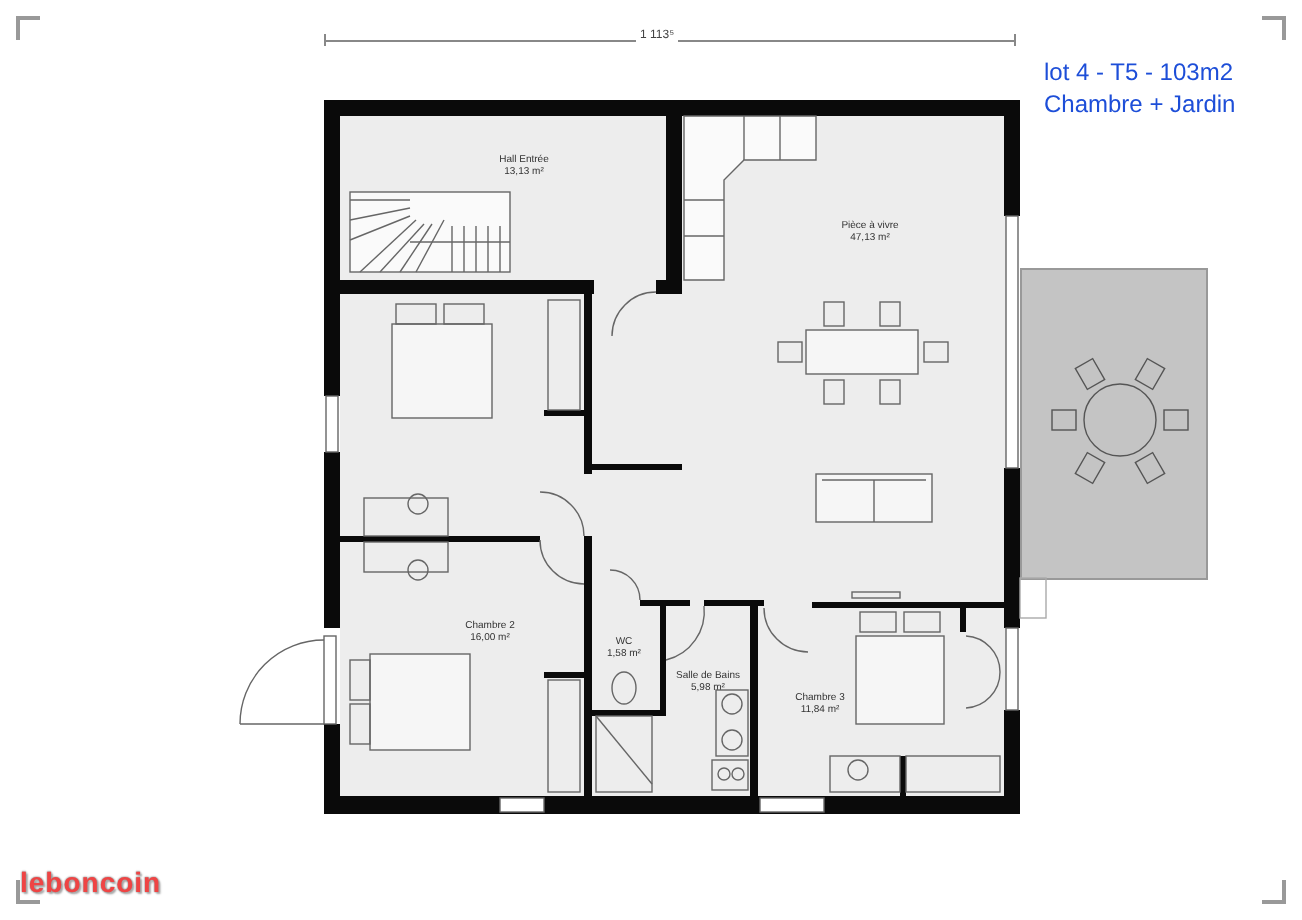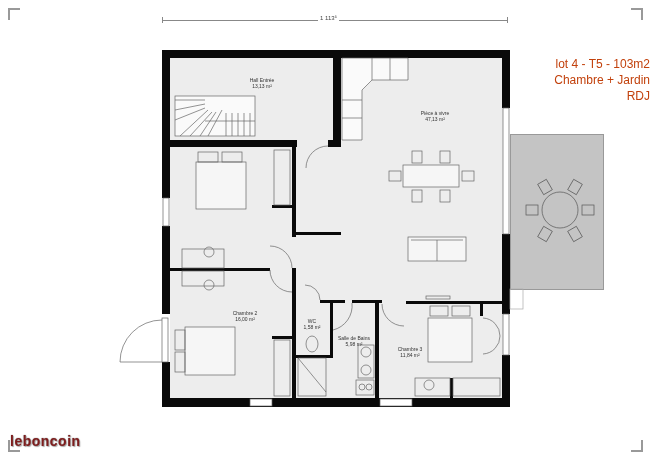--- a/index.html
+++ b/index.html
@@ -1,47 +1,46 @@
 <!DOCTYPE html>
 <html><head>
 <meta charset="utf-8">
 <style>
   html,body{margin:0;padding:0;background:#ffffff;}
   body{width:651px;height:460px;position:relative;overflow:hidden;font-family:"Liberation Sans",sans-serif;}
   .wall{position:absolute;background:#0a0a0a;}
   .floor{position:absolute;background:#ededed;}
   .lbl{position:absolute;font-size:5px;line-height:6px;color:#333;text-align:center;white-space:nowrap;}
-  .title-block{position:absolute;left:522px;top:56px;width:128px;text-align:right;font-size:12px;line-height:16px;color:#c2410c;}
+  .title-block{position:absolute;left:522px;top:28px;width:128px;text-align:left;font-size:12px;line-height:16px;color:#1d4ed8;}
   .dim-line{position:absolute;left:162px;top:20px;width:346px;height:1px;background:#888;}
   .dim-tick{position:absolute;top:17px;width:1px;height:6px;background:#888;}
   .dim-text{position:absolute;left:318px;top:15px;font-size:6px;color:#444;background:#fff;padding:0 2px;}
   .corner{position:absolute;width:10px;height:10px;border-color:#999;border-style:solid;}
   .terrace{position:absolute;left:510px;top:134px;width:92px;height:154px;background:#c4c4c4;border:1px solid #999;}
-  .watermark{position:absolute;left:10px;top:433px;font-size:14px;font-weight:bold;color:#7f1d1d;text-shadow:0 0 1px #999,0 0 1px #999,1px 1px 1px #aaa;letter-spacing:0.5px;}
+  .watermark{position:absolute;left:10px;top:433px;font-size:14px;font-weight:bold;color:#ef4444;text-shadow:0 0 1px #999,0 0 1px #999,1px 1px 1px #aaa;letter-spacing:0.5px;}
   svg{position:absolute;left:0;top:0;}
 </style>
 </head>
 <body>
 
 <div class="corner" style="left:8px;top:8px;border-width:2px 0 0 2px;"></div>
 <div class="corner" style="left:631px;top:8px;border-width:2px 2px 0 0;"></div>
 <div class="corner" style="left:8px;top:440px;border-width:0 0 2px 2px;"></div>
 <div class="corner" style="left:631px;top:440px;border-width:0 2px 2px 0;"></div>
 
 <div>
   <div class="dim-line"></div>
   <div class="dim-tick" style="left:162px;"></div>
   <div class="dim-tick" style="left:507px;"></div>
   <span class="dim-text">1 113⁵</span>
 </div>
 
 <div class="title-block">
   <div>lot 4 - T5 - 103m2</div>
   <div>Chambre + Jardin</div>
-  <div>RDJ</div>
 </div>
 
 <div class="terrace"></div>
 
 <div>
 
   <div class="floor" style="left:170px;top:58px;width:333px;height:340px;"></div>
 
   <div class="wall" style="left:162px;top:50px;width:348px;height:8px;"></div>
   <div class="wall" style="left:162px;top:398px;width:348px;height:9px;"></div>

